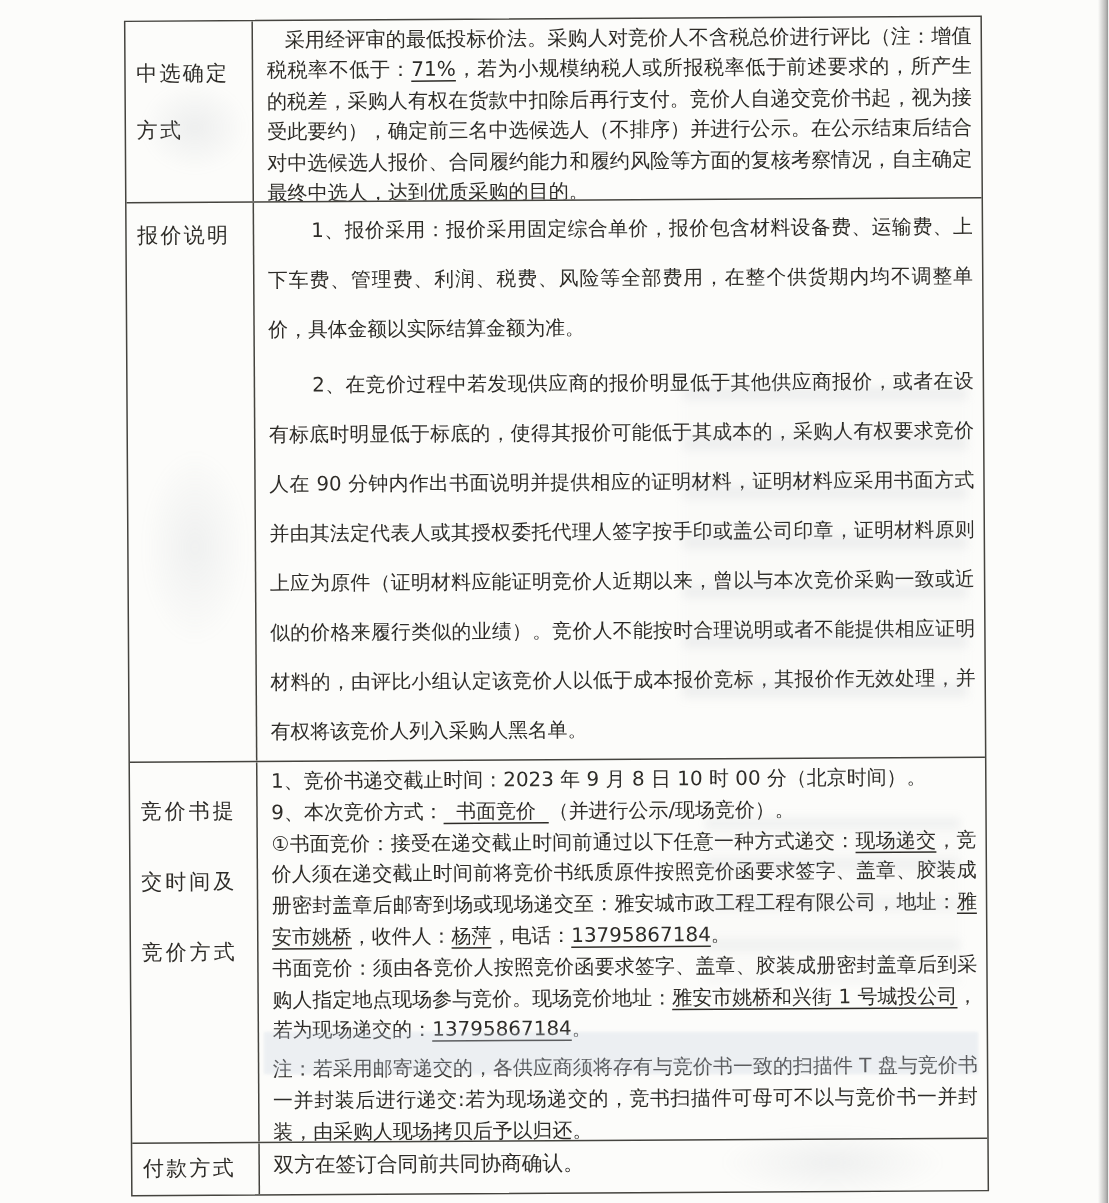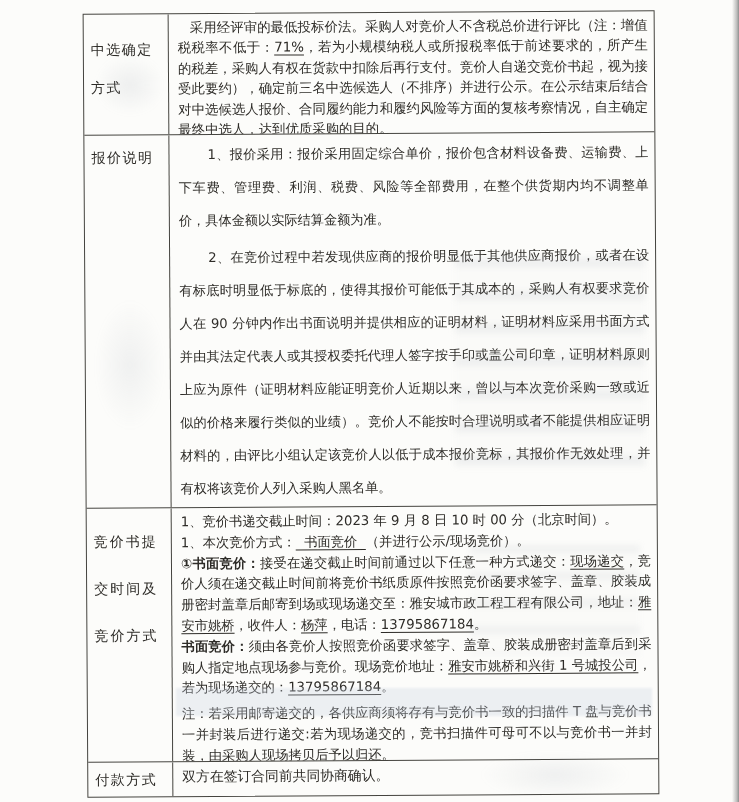--- a/index.html
+++ b/index.html
@@ -25,21 +25,21 @@
     padding:8px 0 0 7px;
     font-size:14px;letter-spacing:1.5px;
   }
   .cell-content{
     flex:1;box-sizing:border-box;
     padding:4px 6px 0 9px;
     text-align:justify;
   }
   .cell-content p{margin:0;}
   .u{text-decoration:underline;text-underline-offset:3px;text-decoration-thickness:1px;}
-  .b{font-weight:bold;margin-top:48px;}
+  .b{font-weight:normal;margin-top:48px;}
 
   
   .row-1{height:120px;}
   .row-1 .cell-label{padding-top:16px;line-height:38px;}
   .row-1 .cell-content{font-size:13.4px;line-height:20.4px;padding-top:4px;}
   .row-1 .cell-content p{text-indent:0.9em;}
 
   
   .row-2{height:372px;}
   .row-2 .cell-label{padding-top:10px;line-height:24px;}
@@ -96,21 +96,21 @@
       <div class="cell-content">
           <p><span>1、报价采用：报价采用固定综合单价，报价包含材料设备费、运输费、上下车费、管理费、利润、税费、风险等全部费用，在整个供货期内均不调整单价，具体金额以实际结算金额为准。</span></p>
           <p><span>2、在竞价过程中若发现供应商的报价明显低于其他供应商报价，或者在设有标底时明显低于标底的，使得其报价可能低于其成本的，采购人有权要求竞价人在 90 分钟内作出书面说明并提供相应的证明材料，证明材料应采用书面方式并由其法定代表人或其授权委托代理人签字按手印或盖公司印章，证明材料原则上应为原件（证明材料应能证明竞价人近期以来，曾以与本次竞价采购一致或近似的价格来履行类似的业绩）。竞价人不能按时合理说明或者不能提供相应证明材料的，由评比小组认定该竞价人以低于成本报价竞标，其报价作无效处理，并有权将该竞价人列入采购人黑名单。</span></p>
         </div>
     </div>
 
     <div class="row row-3">
       <div class="cell-label">竞价书提交时间及竞价方式</div>
       <div class="cell-content">
           <p><span>1、竞价书递交截止时间：2023 年 9 月 8 日 10 时 00 分（北京时间）。</span></p>
-          <p><span>1、本次竞价方式：</span><span class="u">&nbsp;&nbsp;书面竞价&nbsp;&nbsp;</span><span>（并进行公示/现场竞价）。</span></p>
+          <p><span>9、本次竞价方式：</span><span class="u">&nbsp;&nbsp;书面竞价&nbsp;&nbsp;</span><span>（并进行公示/现场竞价）。</span></p>
           <p><span class="b">①书面竞价：</span><span>接受在递交截止时间前通过以下任意一种方式递交：</span><span class="u">现场递交</span><span>，竞价人须在递交截止时间前将竞价书纸质原件按照竞价函要求签字、盖章、胶装成册密封盖章后邮寄到场或现场递交至：雅安城市政工程工程有限公司，地址：</span><span class="u">雅安市姚桥</span><span>，收件人：</span><span class="u">杨萍</span><span>，电话：</span><span class="u">13795867184</span><span>。</span></p>
           <p><span class="b">书面竞价：</span><span>须由各竞价人按照竞价函要求签字、盖章、胶装成册密封盖章后到采购人指定地点现场参与竞价。现场竞价地址：</span><span class="u">雅安市姚桥和兴街 1 号城投公司</span><span>，若为现场递交的：</span><span class="u">13795867184</span><span>。</span></p>
           <p class="note"><span>注：若采用邮寄递交的，各供应商须将存有与竞价书一致的扫描件 T 盘与竞价书一并封装后进行递交:若为现场递交的，竞书扫描件可母可不以与竞价书一并封装，由采购人现场拷贝后予以归还。</span></p>
         </div>
     </div>
 
     <div class="row row-4">
       <div class="cell-label">付款方式</div>
       <div class="cell-content">
           <p><span>双方在签订合同前共同协商确认。</span></p>

